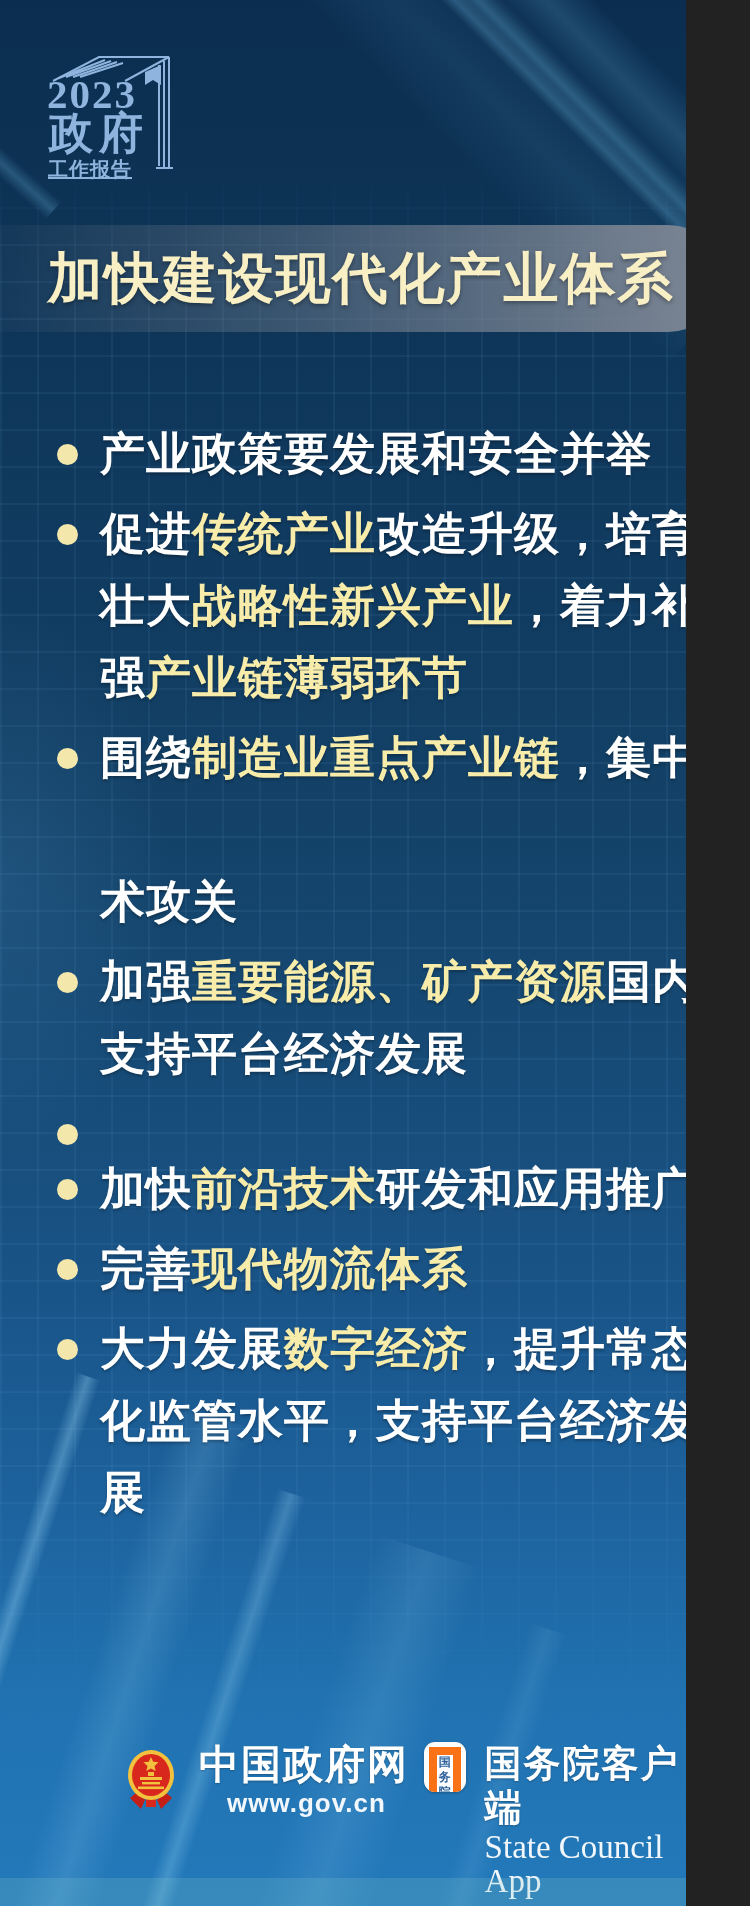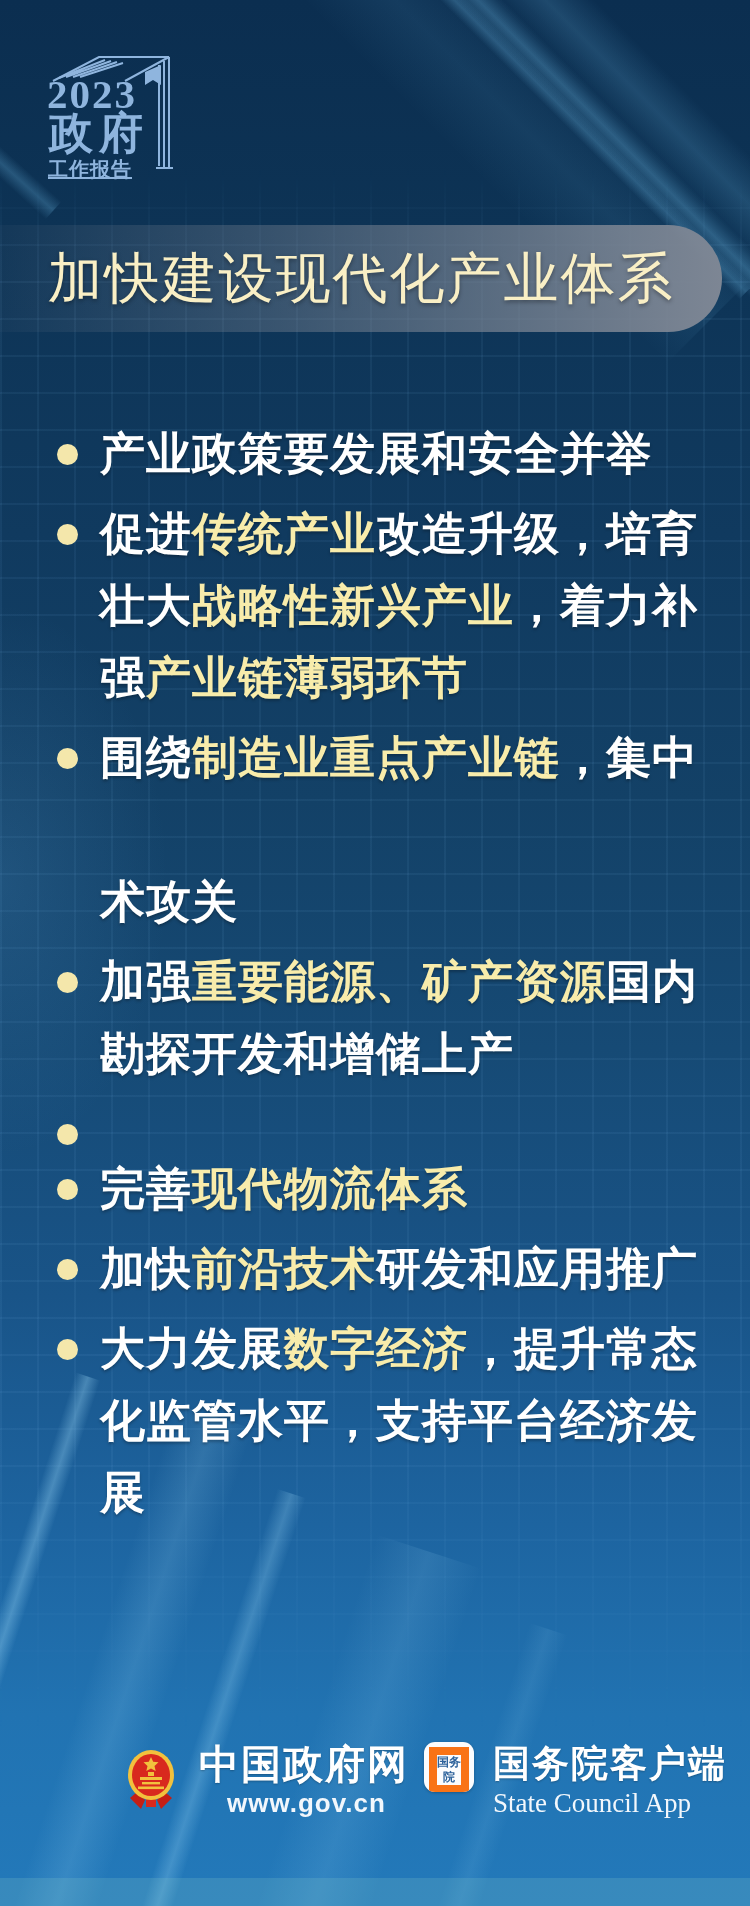--- a/index.html
+++ b/index.html
@@ -1,17 +1,17 @@
 <!DOCTYPE html>
 <html><head>
 <meta charset="utf-8">
 <style>
   html,body{margin:0;padding:0;background:#222;}
   .poster{
-    position:relative;width:750px;height:1906px;overflow:hidden;
+    position:relative;width:686px;height:1906px;overflow:hidden;
     font-family:"Liberation Sans",sans-serif;
     background:linear-gradient(180deg,
       #0b2e50 0%, #0d3355 12%, #103a5f 28%, #134167 42%,
       #164a75 55%, #195488 68%, #1d64a0 80%, #2173b2 90%, #2379ba 100%);
   }
   
   .grid{
     position:absolute;left:0;top:170px;width:100%;height:1560px;pointer-events:none;
     background-image:
       linear-gradient(rgba(135,195,245,0.07) 2px, transparent 2px),
@@ -56,21 +56,21 @@
   .logo-gzbg{position:absolute;left:3px;top:108px;font-family:"Liberation Serif",serif;
     font-size:20px;font-weight:bold;letter-spacing:1px;text-decoration:underline;}
   
   .banner{
     position:absolute;left:0;top:225px;width:722px;height:107px;
     border-radius:0 54px 54px 0;
     background:linear-gradient(90deg,rgba(125,134,148,.06) 0%,rgba(125,134,148,.38) 38%,
       rgba(125,134,148,.72) 72%,#7d8694 100%);
     display:flex;align-items:center;justify-content:center;
   }
-  .banner h1{margin:15px;font-size:55px;font-weight:normal;color:#f9efc5;letter-spacing:2px;
+  .banner h1{margin:15px;font-size:55px;font-weight:bold;color:#f9efc5;letter-spacing:2px;
     text-shadow:0 2px 4px rgba(0,0,0,.35);}
   
   .bullets{position:absolute;left:57px;top:418px;width:665px;}
   .bullet{display:flex;margin-bottom:8px;}
   .dot{flex:0 0 21px;width:21px;height:21px;border-radius:50%;background:#f4e7ab;
     margin-top:26px;margin-right:22px;}
   .btext{font-size:45px;font-weight:bold;line-height:72px;color:#ffffff;
     letter-spacing:1px;text-shadow:0 2px 3px rgba(0,0,0,.28);}
   .btext .hl{color:#f8ecab;}
   
@@ -83,21 +83,21 @@
   .app{position:absolute;left:424px;top:4px;display:flex;align-items:flex-start;}
   .app-icon{width:50px;height:50px;background:#fbfcfe;border-radius:11px;overflow:hidden;
     box-shadow:0 1px 3px rgba(0,0,0,.25);}
   .app-box{margin:5px 5px 1px 5px;border:8px solid #f97316;border-radius:0;
     color:#2f639c;font-size:12px;font-weight:bold;text-align:center;line-height:15px;}
   .app-sub{font-size:4px;color:#3a6ea5;text-align:center;line-height:5px;}
   .app-bld{display:block;margin:1px auto 0 auto;}
   .app-text{margin-left:19px;}
   .app-name{font-size:37px;font-weight:bold;letter-spacing:2px;line-height:44px;
     text-shadow:0 1px 2px rgba(0,0,0,.25);}
-  .app-en{font-family:"Liberation Serif",serif;font-size:27px;line-height:34px;color:#f2f7fc;}
+  .app-en{font-family:"Liberation Serif",serif;font-size:33px;line-height:34px;color:#f2f7fc;}
 </style>
 </head>
 <body>
 
 <div class="poster">
 
   <div class="grid"></div>
   <div class="beam b-tr1"></div>
   <div class="beam b-tr2"></div>
   <div class="beam b-tr3"></div>
@@ -137,32 +137,32 @@
       <div class="bullet">
         <span class="dot"></span>
         <div class="btext"><span>促进</span><span class="hl">传统产业</span><span>改造升级，培育</span><br><span>壮大</span><span class="hl">战略性新兴产业</span><span>，着力补</span><br><span>强</span><span class="hl">产业链薄弱环节</span></div>
       </div>
       <div class="bullet">
         <span class="dot"></span>
         <div class="btext"><span>围绕</span><span class="hl">制造业重点产业链</span><span>，集中</span><br><br><span>术攻关</span></div>
       </div>
       <div class="bullet">
         <span class="dot"></span>
-        <div class="btext"><span>加强</span><span class="hl">重要能源、矿产资源</span><span>国内</span><br><span>勘探开发和增储上产</span></div>
-      </div>
-      <div class="bullet">
-        <span class="dot"></span>
+        <div class="btext"><span>加强</span><span class="hl">重要能源、矿产资源</span><span>国内</span><br><span>支持平台经济发展</span></div>
+      </div>
+      <div class="bullet">
+        <span class="dot"></span>
+      </div>
+      <div class="bullet">
+        <span class="dot"></span>
+        <div class="btext"><span>加快</span><span class="hl">前沿技术</span><span>研发和应用推广</span></div>
       </div>
       <div class="bullet">
         <span class="dot"></span>
         <div class="btext"><span>完善</span><span class="hl">现代物流体系</span></div>
-      </div>
-      <div class="bullet">
-        <span class="dot"></span>
-        <div class="btext"><span>加快</span><span class="hl">前沿技术</span><span>研发和应用推广</span></div>
       </div>
       <div class="bullet">
         <span class="dot"></span>
         <div class="btext"><span>大力发展</span><span class="hl">数字经济</span><span>，提升常态</span><br><span>化监管水平，支持平台经济发展</span></div>
       </div>
     </div>
 
   <div class="footer">
     <div class="gov">
       <svg width="48" height="62" viewBox="0 0 48 62">

